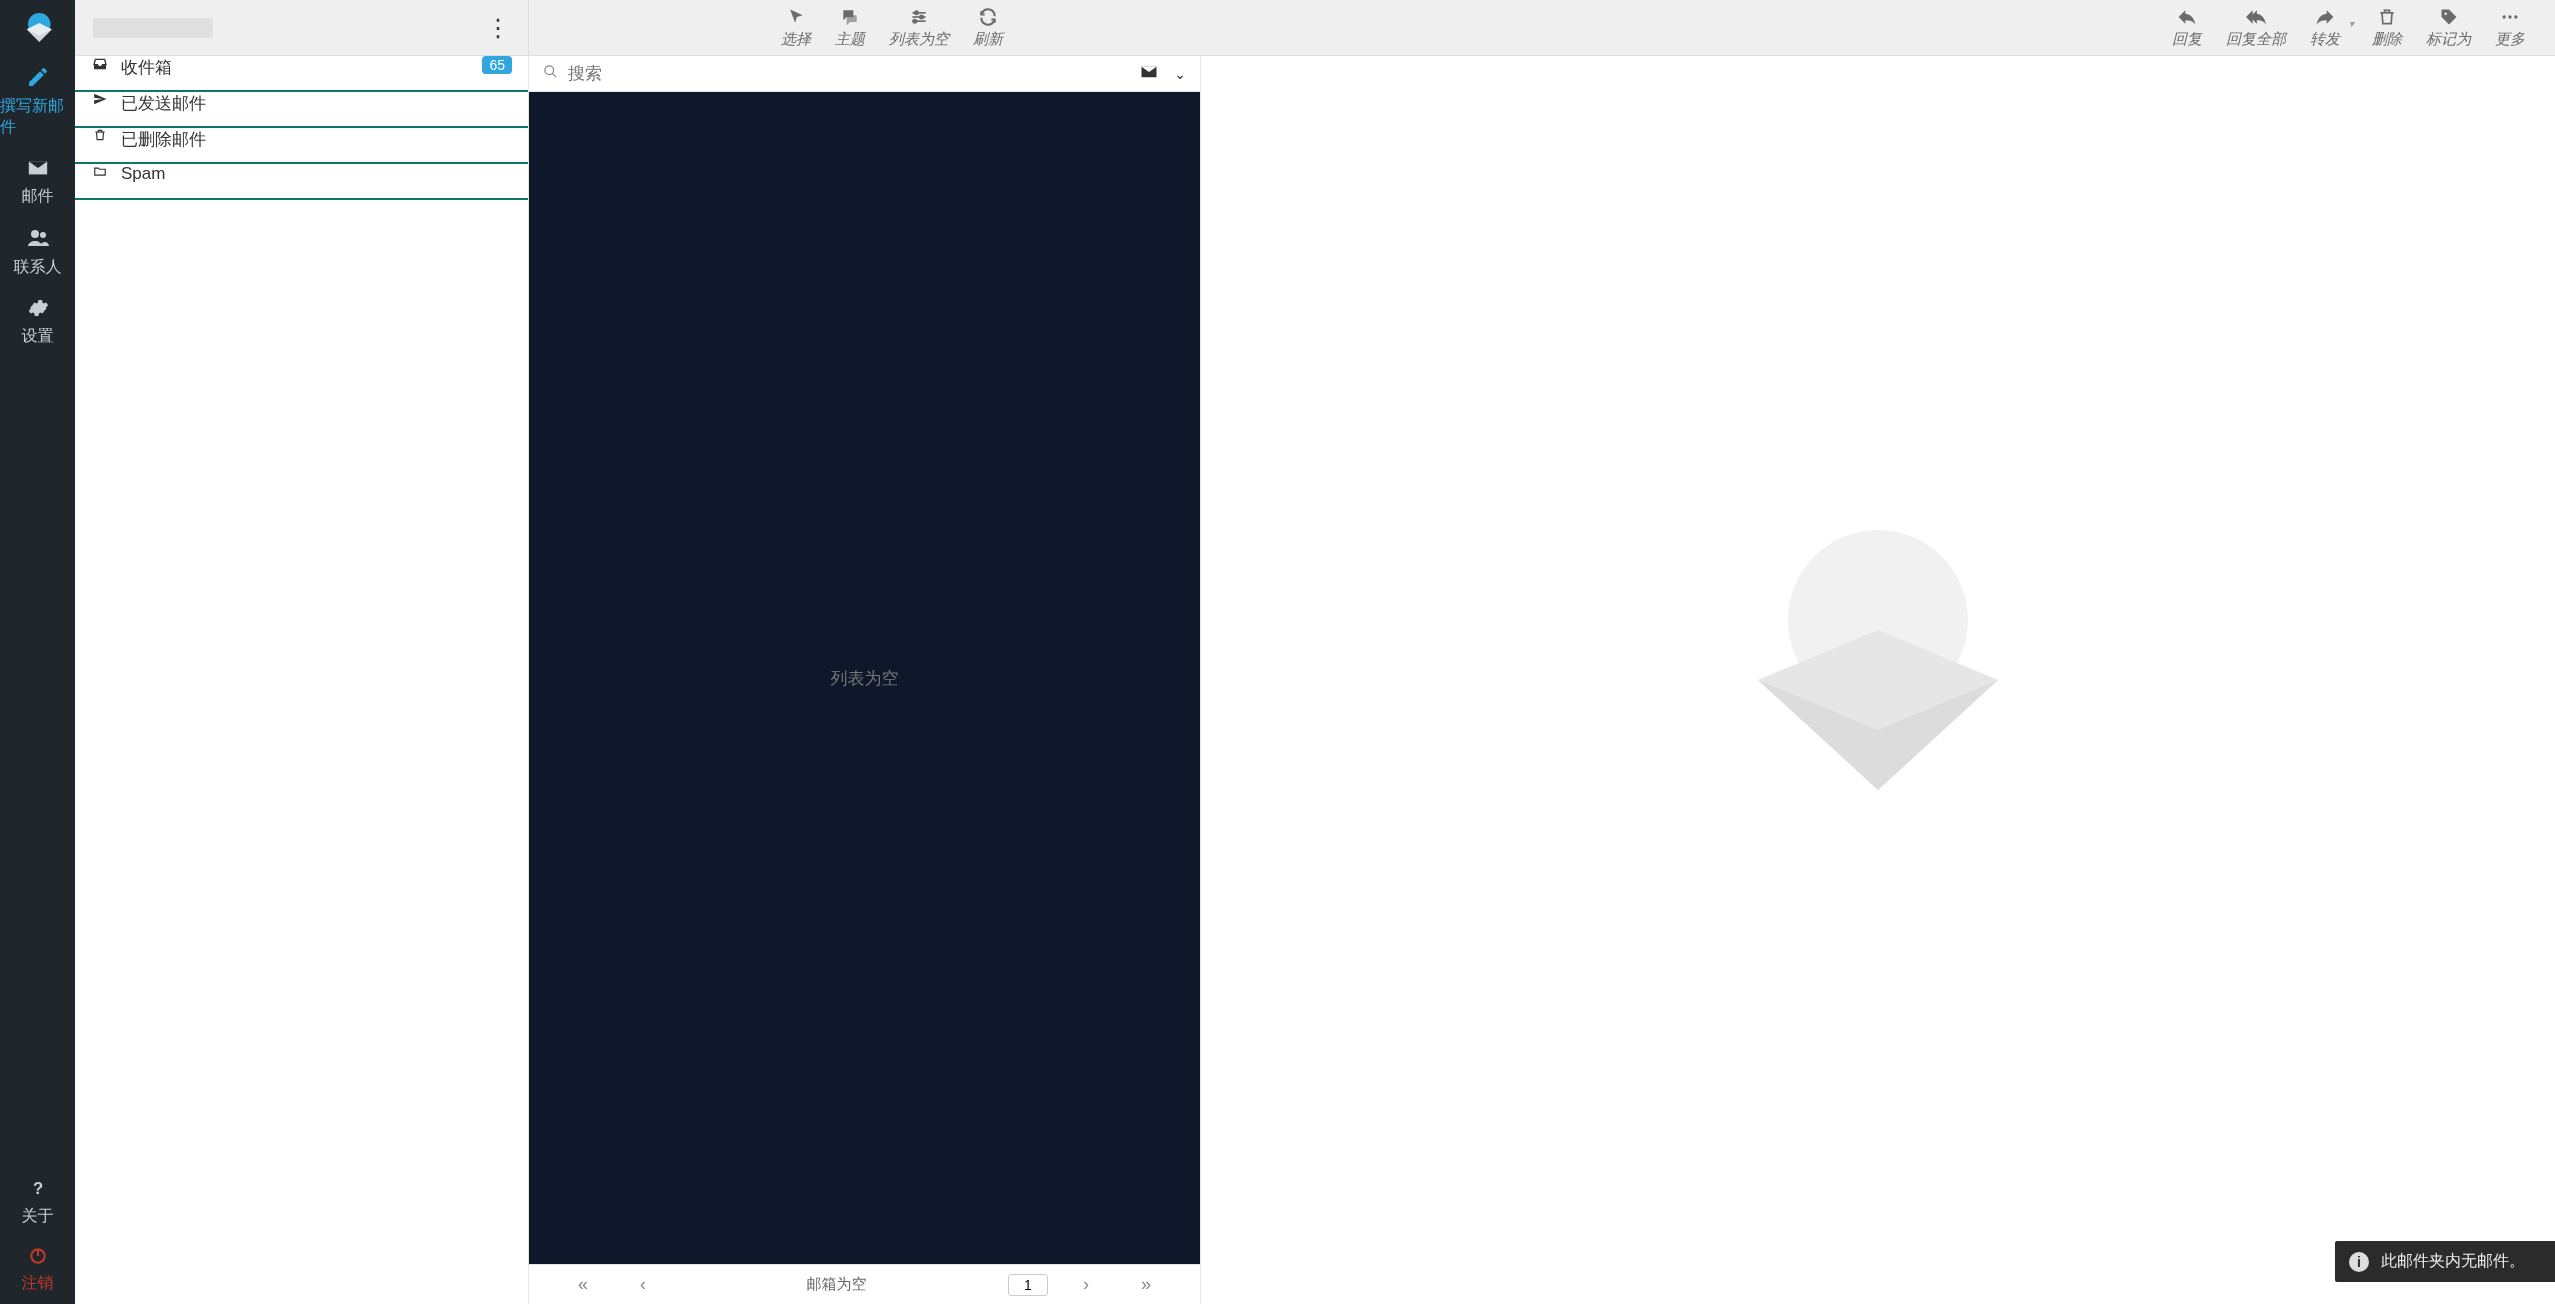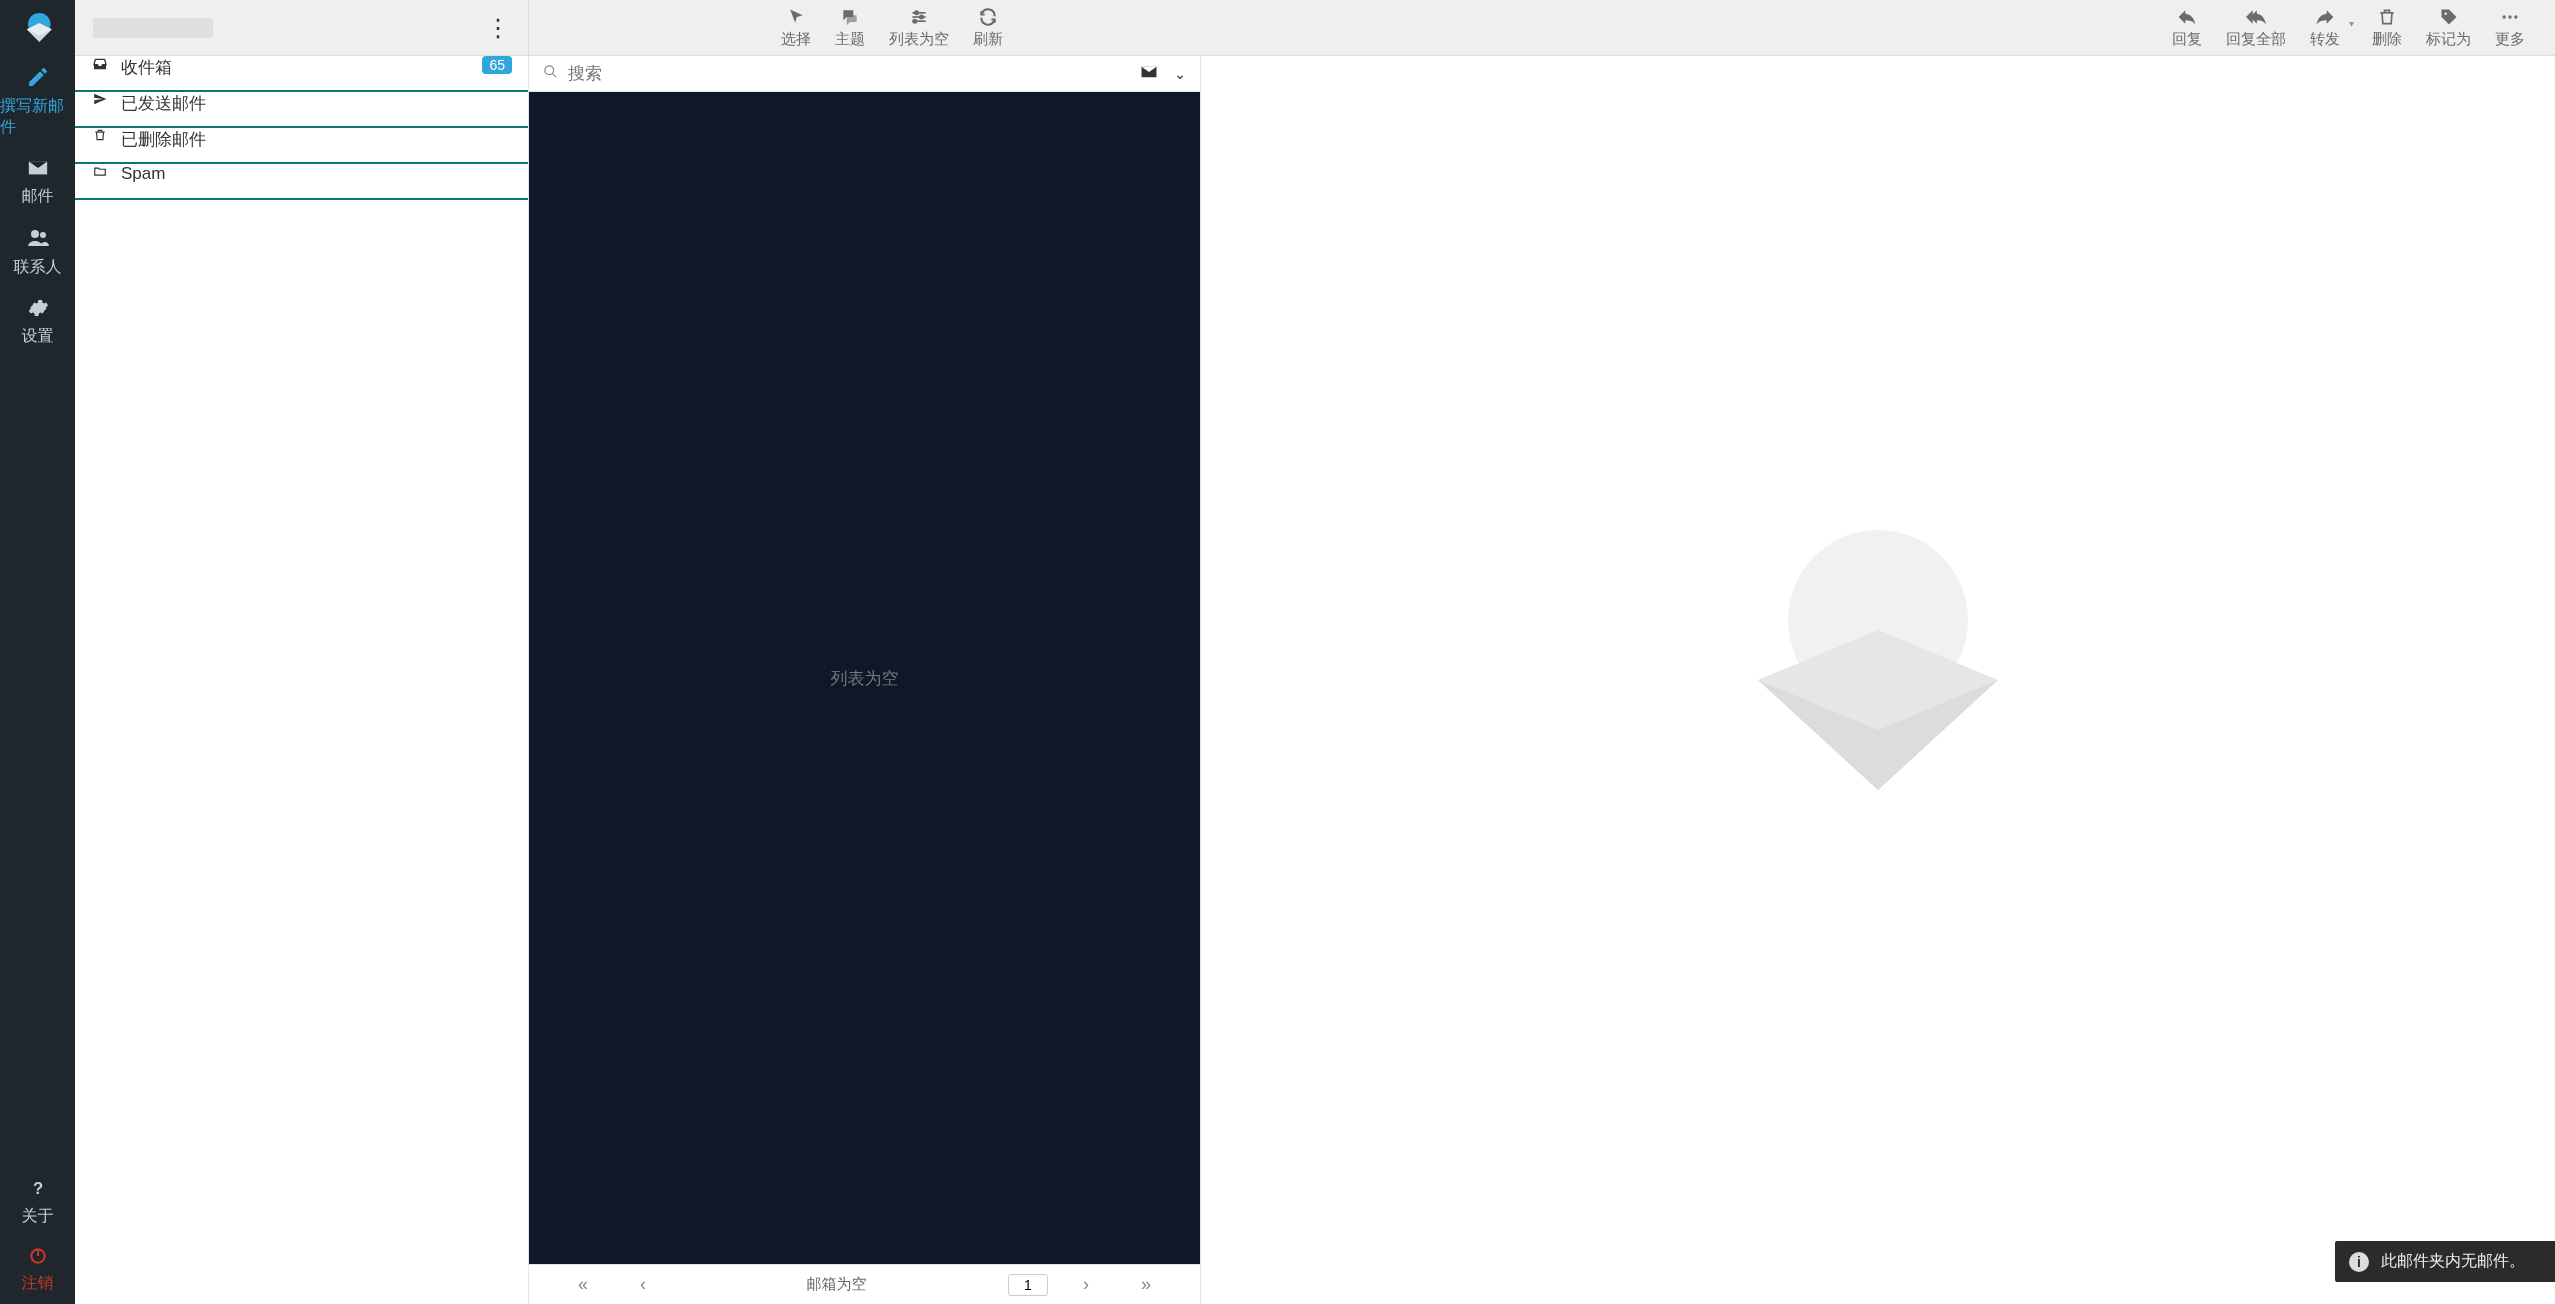--- a/index.html
+++ b/index.html
@@ -83,20 +83,21 @@
 
 .tb-btn {
   display: flex;
   flex-direction: column;
   align-items: center;
   justify-content: center;
   padding: 3px 12px;
   height: 100%;
   cursor: pointer;
   color: #6b6b6b;
+  font-style: italic;
 }
 .tb-btn .ico { font-size: 20px; line-height: 1; }
 .tb-btn .lbl { font-size: 15px; margin-top: 3px; color: #6b6b6b; }
 .tb-btn.with-caret { position: relative; padding-right: 20px; }
 .tb-btn.with-caret::after {
   content: "▾";
   position: absolute;
   right: 6px;
   top: 18px;
   font-size: 10px;

